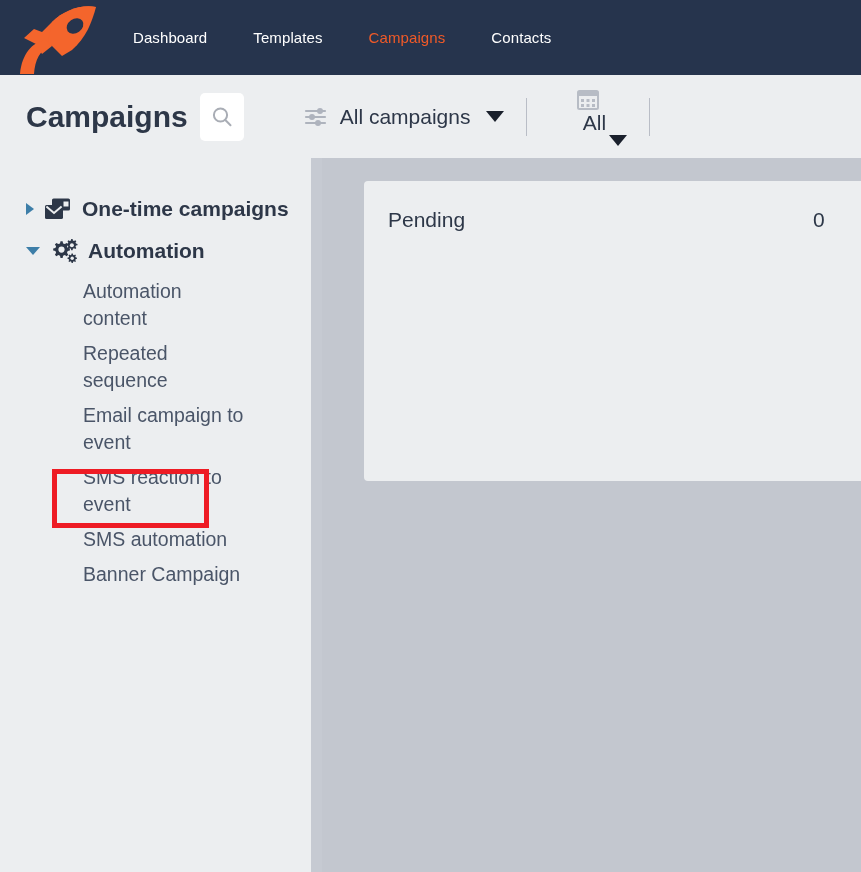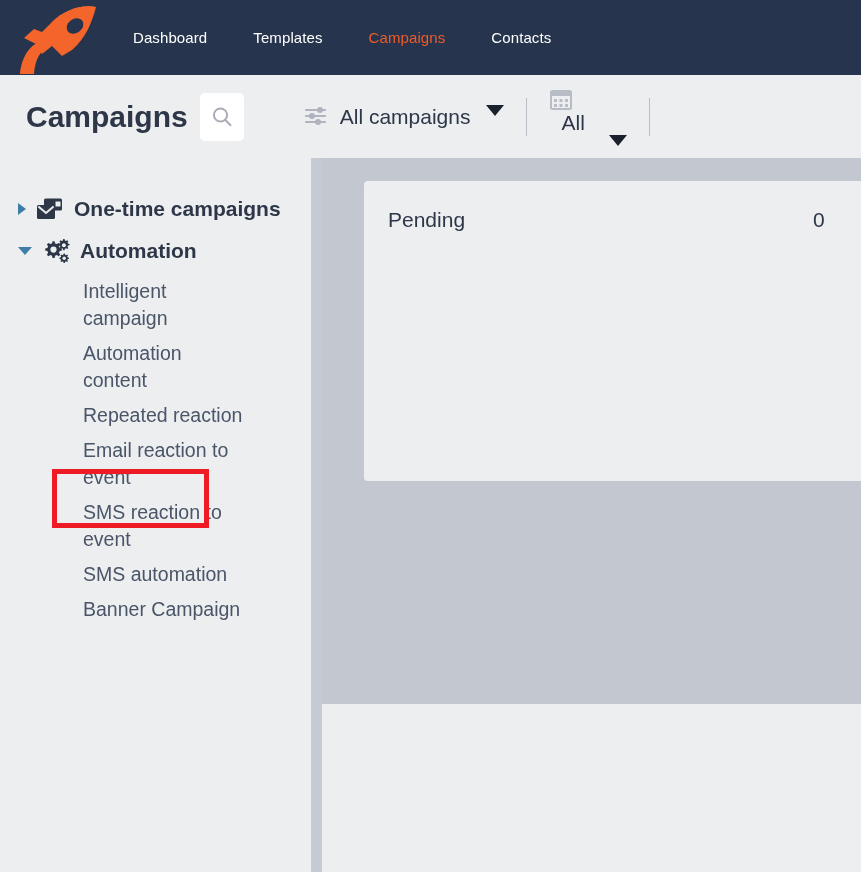--- a/index.html
+++ b/index.html
@@ -77,21 +77,21 @@
     background: #ffffff;
     border-radius: 5px;
     display: flex;
     align-items: center;
     justify-content: center;
     cursor: pointer;
     flex: 0 0 auto;
   }
   .filter-group {
     display: flex;
-    align-items: flex-start;
+    align-items: center;
     white-space: nowrap;
     cursor: pointer;
   }
   #filter-campaigns { margin-left: 60px; }
   #filter-date { margin-left: 0px; flex-direction: column; }
   .filter-label {
     font-size: 21px;
     color: #2d3748;
     margin-left: 12px;
   }
@@ -127,21 +127,21 @@
     width: 11px;
     height: 714px;
     background: #c6cad2;
     cursor: pointer;
   }
   #content-area {
     position: absolute;
     top: 158px;
     left: 322px;
     width: 539px;
-    height: 546px;
+    height: 714px;
     background: #c3c7cf;
     overflow: hidden;
   }
   #pending-card {
     position: absolute;
     top: 23px;
     left: 42px;
     width: 560px;
     height: 300px;
     background: #eceef0;
@@ -161,21 +161,21 @@
     left: 449px;
     font-size: 21px;
     color: #2d3748;
   }
 
   
   .group-row {
     display: flex;
     align-items: center;
     height: 34px;
-    padding-left: 18px;
+    padding-left: 26px;
     cursor: pointer;
   }
   .tri {
     width: 0; height: 0;
     flex: 0 0 auto;
     margin-right: 10px;
   }
   .tri.collapsed {
     border-top: 6px solid transparent;
     border-bottom: 6px solid transparent;
@@ -312,24 +312,23 @@
           <circle cx="21.9" cy="7.3" r="2" fill="#eceef0"></circle>
           <path d="M21.6 15.5 l1.2 0 0.3 1.3 0.9 0.4 1.1-0.7 0.85 0.85 -0.7 1.1 0.4 0.9 1.3 0.3 0 1.2 -1.3 0.3 -0.4 0.9 0.7 1.1 -0.85 0.85 -1.1-0.7 -0.9 0.4 -0.3 1.3 -1.2 0 -0.3-1.3 -0.9-0.4 -1.1 0.7 -0.85-0.85 0.7-1.1 -0.4-0.9 -1.3-0.3 0-1.2 1.3-0.3 0.4-0.9 -0.7-1.1 0.85-0.85 1.1 0.7 0.9-0.4z"></path>
           <circle cx="22.2" cy="20.3" r="1.7" fill="#eceef0"></circle>
         </g>
       </svg>
     </span>
     <span class="group-label">Automation</span>
   </div>
 
   <div id="automation-items" style="margin-top:6px;">
-    <div class="sub-item">Intelligent campaign</div>
     <div class="sub-item">Automation content</div>
-    <div class="sub-item">Repeated reaction</div>
-    <div class="sub-item">Email reaction to event</div>
+    <div class="sub-item">Repeated sequence</div>
+    <div class="sub-item">Email campaign to event</div>
     <div class="sub-item">SMS reaction to event</div>
     <div class="sub-item">SMS automation</div>
     <div class="sub-item">Banner Campaign</div>
   </div>
 
 
 </div>
 
 <div id="welcome-highlight-box"></div>
 

